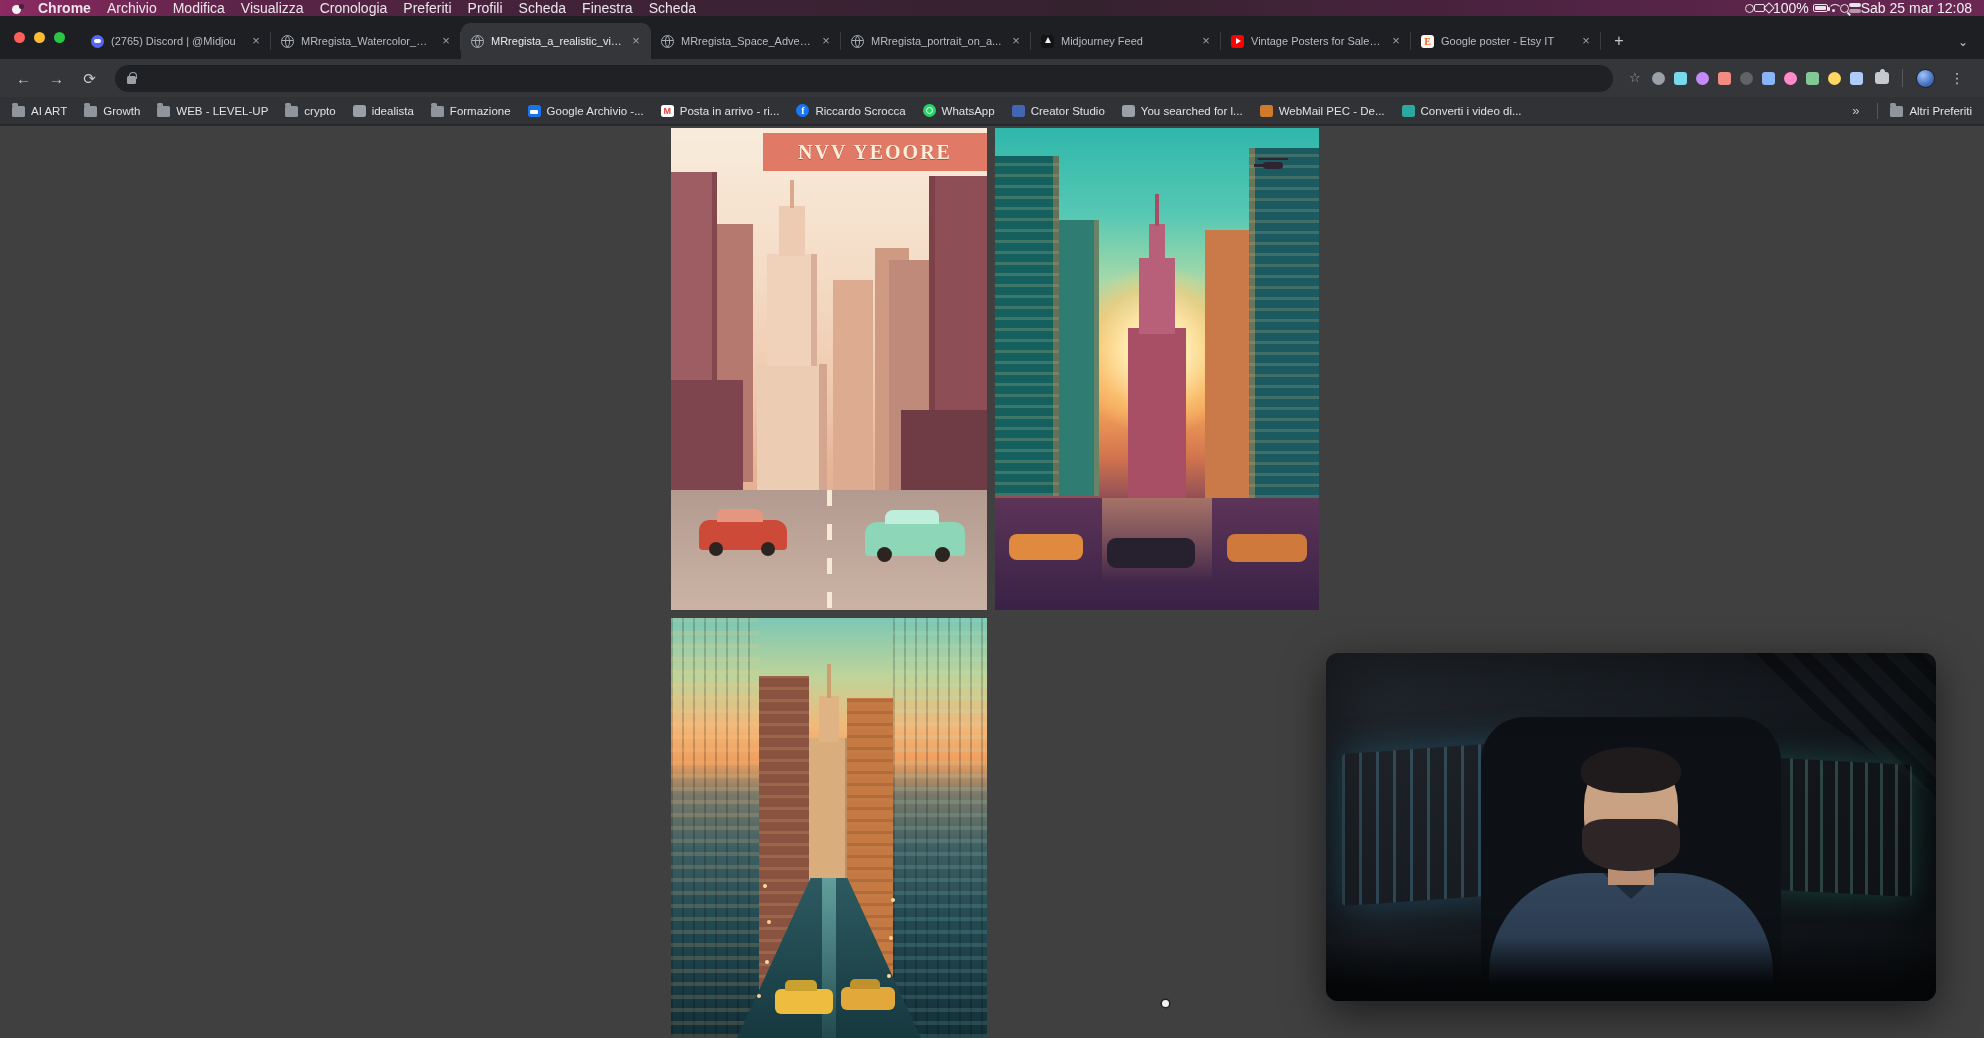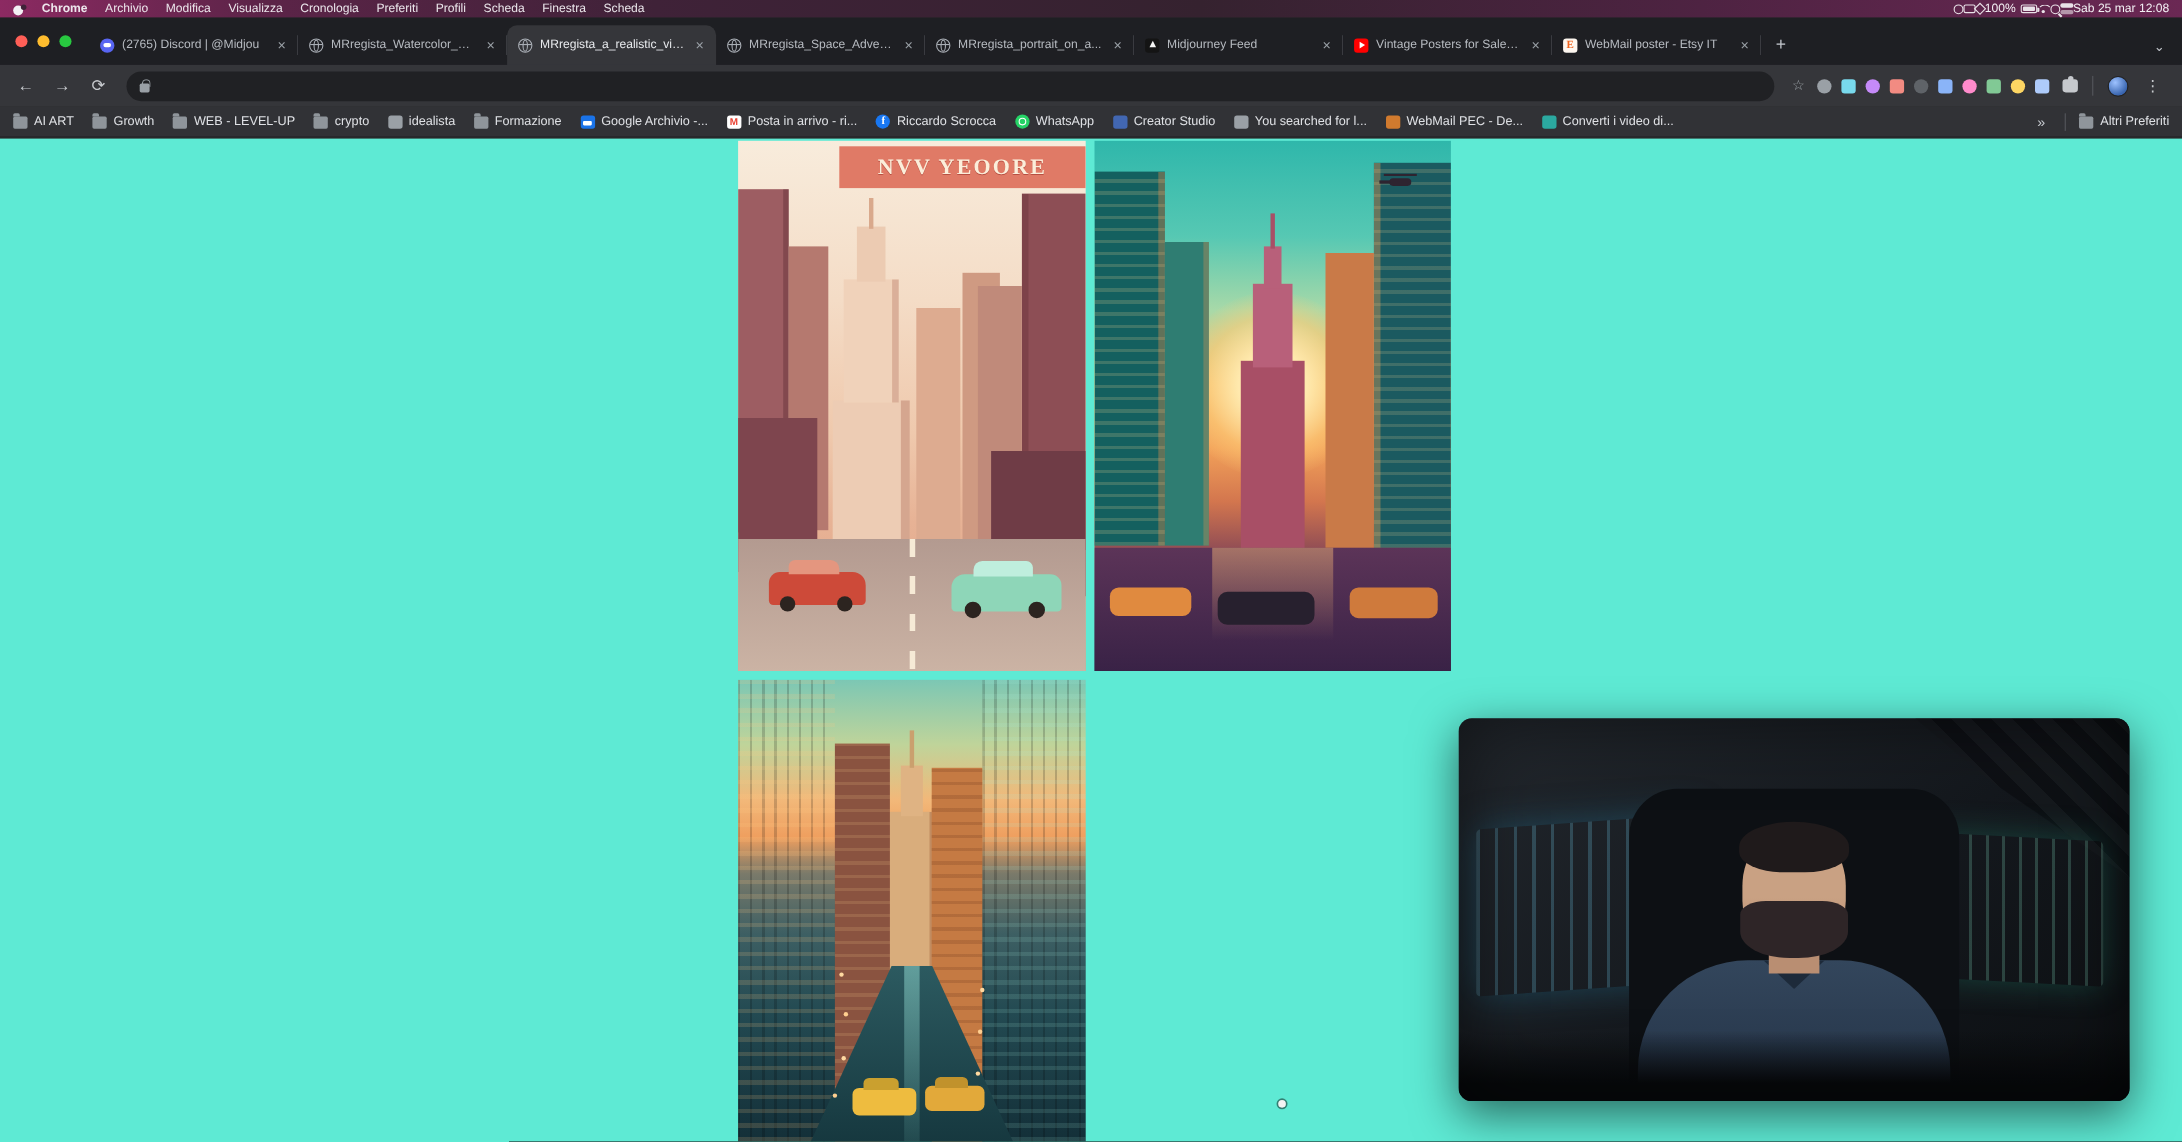--- a/index.html
+++ b/index.html
@@ -7,21 +7,21 @@
   .screen {
     position:relative; width:1984px; height:1038px; overflow:hidden;
     font-family:"Liberation Sans", sans-serif; color:#e8eaed;
     background:#2b2b2b;
   }
 
   
   .menubar {
     position:absolute; left:0; top:0; right:0; height:16px;
     background:linear-gradient(90deg,#8c2a62 0%,#5c2448 12%,#3f2238 30%,#35222f 55%,#4e2342 78%,#6b2854 100%);
-    display:flex; align-items:center; padding:0 12px; font-size:11px; color:#f3f0f4;
+    display:flex; align-items:center; padding:0 12px; font-size:14px; color:#f3f0f4;
   }
   .mb-left { display:flex; align-items:center; gap:16px; }
   .apple { position:relative; width:10px; height:11px; }
   .apple::before { content:""; position:absolute; left:0; top:2px; width:9px; height:9px; border-radius:50%; background:#f3f0f4; }
   .apple::after { content:""; position:absolute; right:-2px; top:1px; width:5px; height:5px; border-radius:50%; background:#3f2238; }
   .mb-item { white-space:nowrap; opacity:.95; }
   .mb-item.app { font-weight:bold; }
   .mb-right { margin-left:auto; display:flex; align-items:center; gap:0; }
   .mi { position:relative; display:inline-block; }
   .mi-circle { width:9px; height:9px; border-radius:50%; border:1.3px solid #e9e2e8; }
@@ -119,21 +119,21 @@
   .ic-whatsapp { background:#25d366; border-radius:50%; width:13px; height:13px; }
   .ic-whatsapp::before { content:""; position:absolute; inset:3px; border:1.6px solid #fff; border-radius:50%; }
   .ic-creator { background:#4267b2; border-radius:2.5px; height:12px; }
   .ic-webmail { background:#d07a2e; border-radius:2.5px; height:12px; }
   .ic-converti { background:#2ba9a0; border-radius:2.5px; height:12px; }
   .bm-right { margin-left:auto; display:flex; align-items:center; gap:12px; }
   .bm-over { color:#c3c7cd; font-size:13px; background:none; border:none; }
   .bm-div { width:1px; height:16px; background:#55575c; }
 
   
-  .content { position:absolute; left:0; top:126px; right:0; bottom:0; background:#5eead4; overflow:hidden;text-align:center; }
+  .content { position:absolute; left:0; top:126px; right:0; bottom:0; background:#404040; overflow:hidden;text-align:center; }
 
   .poster-grid {
     position:absolute; left:671px; top:2px; width:648px; height:910px;
     display:grid; grid-template-columns:316px 324px; grid-template-rows:482px 420px; gap:8px;
   }
   .poster { position:relative; overflow:hidden; }
   .poster * { position:absolute; }
 
   
   .p1 { background:linear-gradient(180deg,#f8ecdc 0%,#f4dcc6 30%,#efc9ad 55%,#e7b295 72%,#dda184 100%); }
@@ -334,21 +334,21 @@
         <span class="tab-title">Midjourney Feed</span>
         <span class="tab-close">×</span>
       </div>
       <div class="tab">
         <span class="fav fav-youtube"></span>
         <span class="tab-title">Vintage Posters for Sale | ...</span>
         <span class="tab-close">×</span>
       </div>
       <div class="tab">
         <span class="fav fav-etsy"></span>
-        <span class="tab-title">WebMail poster - Etsy IT</span>
+        <span class="tab-title">Google poster - Etsy IT</span>
         <span class="tab-close">×</span>
       </div>
     </div>
     <button class="newtab">+</button>
     <div class="ts-spacer"></div>
     <button class="tab-overflow">⌄</button>
   </section>
 
   <section class="toolbar">
     <button class="nav-btn">←</button>

